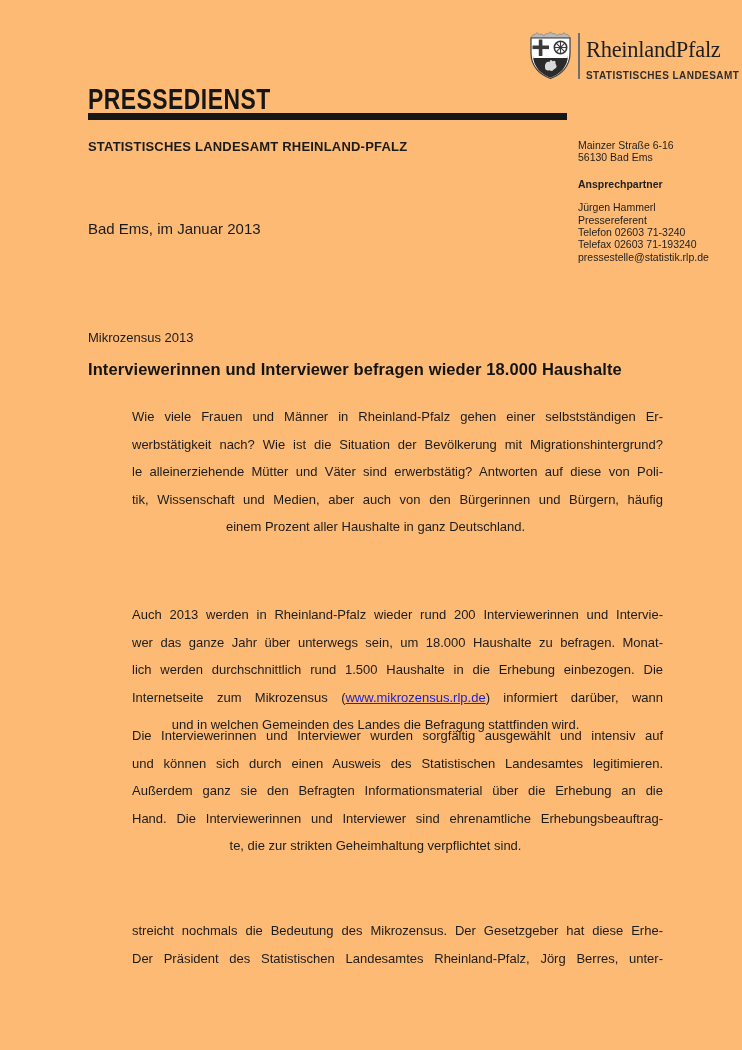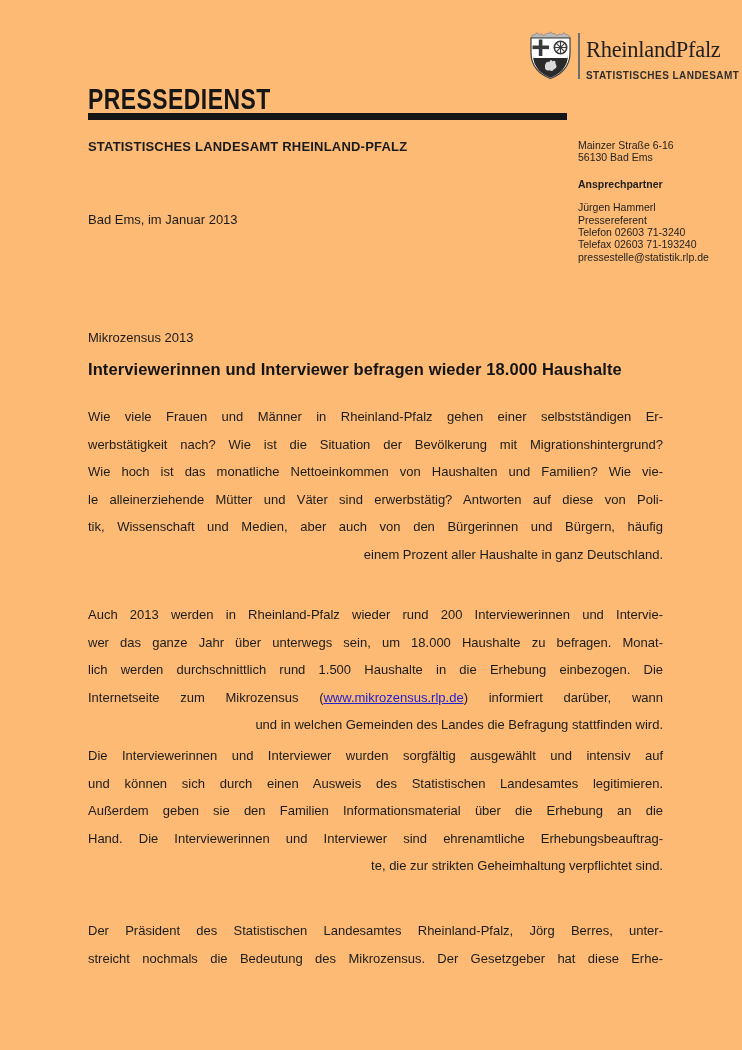--- a/index.html
+++ b/index.html
@@ -26,41 +26,41 @@
   
   #masthead-title {
     left:88px; top:83px; font-size:29px; font-weight:700; letter-spacing:0.6px;
     white-space:nowrap; transform:scaleX(0.79); transform-origin:left top; color:#161616;
   }
   #masthead-bar { left:88px; top:113px; width:479px; height:7px; background:#161616; }
   #agency-name {
     left:88px; top:139px; font-size:13px; font-weight:700; letter-spacing:0.2px;
     white-space:nowrap; color:#1b1b1b;
   }
-  #dateline { left:88px; top:212px; font-size:13px; white-space:nowrap; }
+  #dateline { left:88px; top:220px; font-size:15px; white-space:nowrap; }
 
   
   #contact { left:578px; top:139px; width:162px; font-size:10.5px; line-height:12.4px; color:#1e1e1e; }
   #contact .gap-a { height:14px; }
   #contact .gap-b { height:11px; }
   #contact .bold  { font-weight:700; }
 
   
   #kicker {
     left:88px; top:330px; font-size:13px; 
     text-underline-offset:2px; white-space:nowrap;
   }
   #headline {
     left:88px; top:360px; font-size:16.5px; font-weight:700;
     letter-spacing:0.1px; white-space:nowrap; color:#141414;
   }
   .para { left:88px; width:575px; font-size:13px; line-height:27.5px; color:#1c1c1c; }
-  #p1 { top:403px; } #p2 { top:601px; } #p3 { top:742px; } #p4 { top:917px; }
-  .jline { text-align:justify; text-align-last:justify; }
-  .lastline { text-align:right; }
+  #p1 { top:403px; } #p2 { top:601px; } #p3 { top:722px; } #p4 { top:917px; }
+  .jline { text-align:justify; text-align-last:justify;margin-left:44px; }
+  .lastline { text-align:center; }
   a.doc-link { color:#2323cb; text-decoration:underline; cursor:pointer; }
 </style>
 </head>
 <body>
 
 <div id="page">
 
   <svg id="coat" class="abs" viewBox="0 0 43 49">
     <path d="M2,7 C3.5,1.5 6.5,5 8,1.5 C10,5.5 12.5,1 14.8,4.8 C17,1 19.8,4.2 21.5,0.8
              C23.2,4.2 26,1 28.2,4.8 C30.5,1 33,5.5 35,1.5 C36.5,5 39.5,1.5 41,7 Z" fill="#b9b9b9" stroke="#777" stroke-width="0.6"></path>
@@ -94,40 +94,39 @@
     <div>Telefax 02603 71-193240</div>
     <div>pressestelle@statistik.rlp.de</div>
   </div>
 
   <div id="kicker" class="abs">Mikrozensus 2013</div>
   <div id="headline" class="abs">Interviewerinnen und Interviewer befragen wieder 18.000 Haushalte</div>
 
   <div id="p1" class="abs para">
     <div class="jline">Wie viele Frauen und Männer in Rheinland-Pfalz gehen einer selbstständigen Er-</div>
     <div class="jline">werbstätigkeit nach? Wie ist die Situation der Bevölkerung mit Migrationshintergrund?</div>
-    <div class="jline">Wie hoch ist das monatliche Nettoeinkommen von Haushalten und Familien? Wie vie-</div>
     <div class="jline">le alleinerziehende Mütter und Väter sind erwerbstätig? Antworten auf diese von Poli-</div>
     <div class="jline">tik, Wissenschaft und Medien, aber auch von den Bürgerinnen und Bürgern, häufig</div>
     <div class="lastline">einem Prozent aller Haushalte in ganz Deutschland.</div>
   </div>
 
   <div id="p2" class="abs para">
     <div class="jline">Auch 2013 werden in Rheinland-Pfalz wieder rund 200 Interviewerinnen und Intervie-</div>
     <div class="jline">wer das ganze Jahr über unterwegs sein, um 18.000 Haushalte zu befragen. Monat-</div>
     <div class="jline">lich werden durchschnittlich rund 1.500 Haushalte in die Erhebung einbezogen. Die</div>
     <div class="jline"><span>Internetseite zum Mikrozensus (</span><a class="doc-link">www.mikrozensus.rlp.de</a><span>) informiert darüber, wann</span></div>
     <div class="lastline">und in welchen Gemeinden des Landes die Befragung stattfinden wird.</div>
   </div>
 
   <div id="p3" class="abs para">
     <div class="jline">Die Interviewerinnen und Interviewer wurden sorgfältig ausgewählt und intensiv auf</div>
     <div class="jline">und können sich durch einen Ausweis des Statistischen Landesamtes legitimieren.</div>
-    <div class="jline">Außerdem geben sie den Familien Informationsmaterial über die Erhebung an die</div>
+    <div class="jline">Außerdem ganz sie den Befragten Informationsmaterial über die Erhebung an die</div>
     <div class="jline">Hand. Die Interviewerinnen und Interviewer sind ehrenamtliche Erhebungsbeauftrag-</div>
     <div class="lastline">te, die zur strikten Geheimhaltung verpflichtet sind.</div>
   </div>
 
   <div id="p4" class="abs para">
+    <div class="jline">streicht nochmals die Bedeutung des Mikrozensus. Der Gesetzgeber hat diese Erhe-</div>
     <div class="jline">Der Präsident des Statistischen Landesamtes Rheinland-Pfalz, Jörg Berres, unter-</div>
-    <div class="jline">streicht nochmals die Bedeutung des Mikrozensus. Der Gesetzgeber hat diese Erhe-</div>
   </div>
 
 </div>
 
 </body></html>

